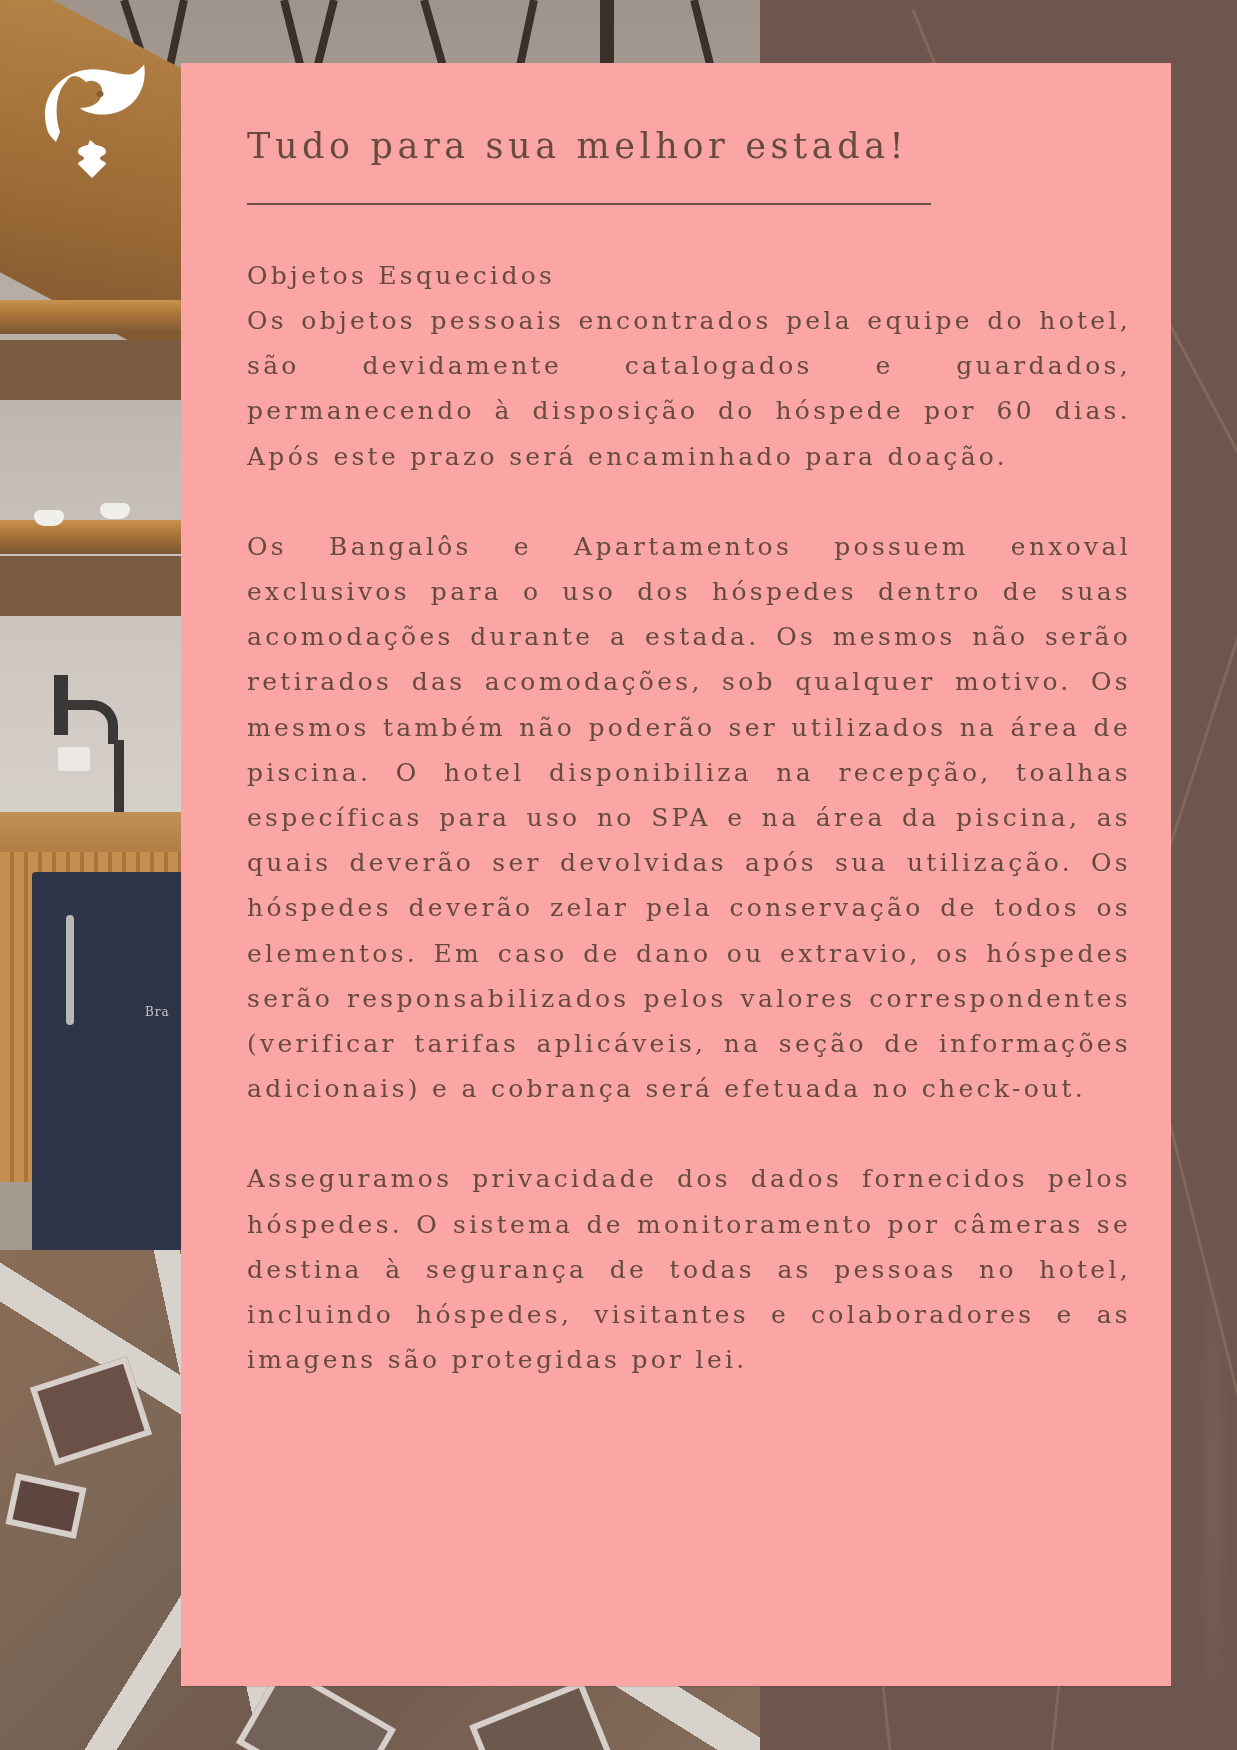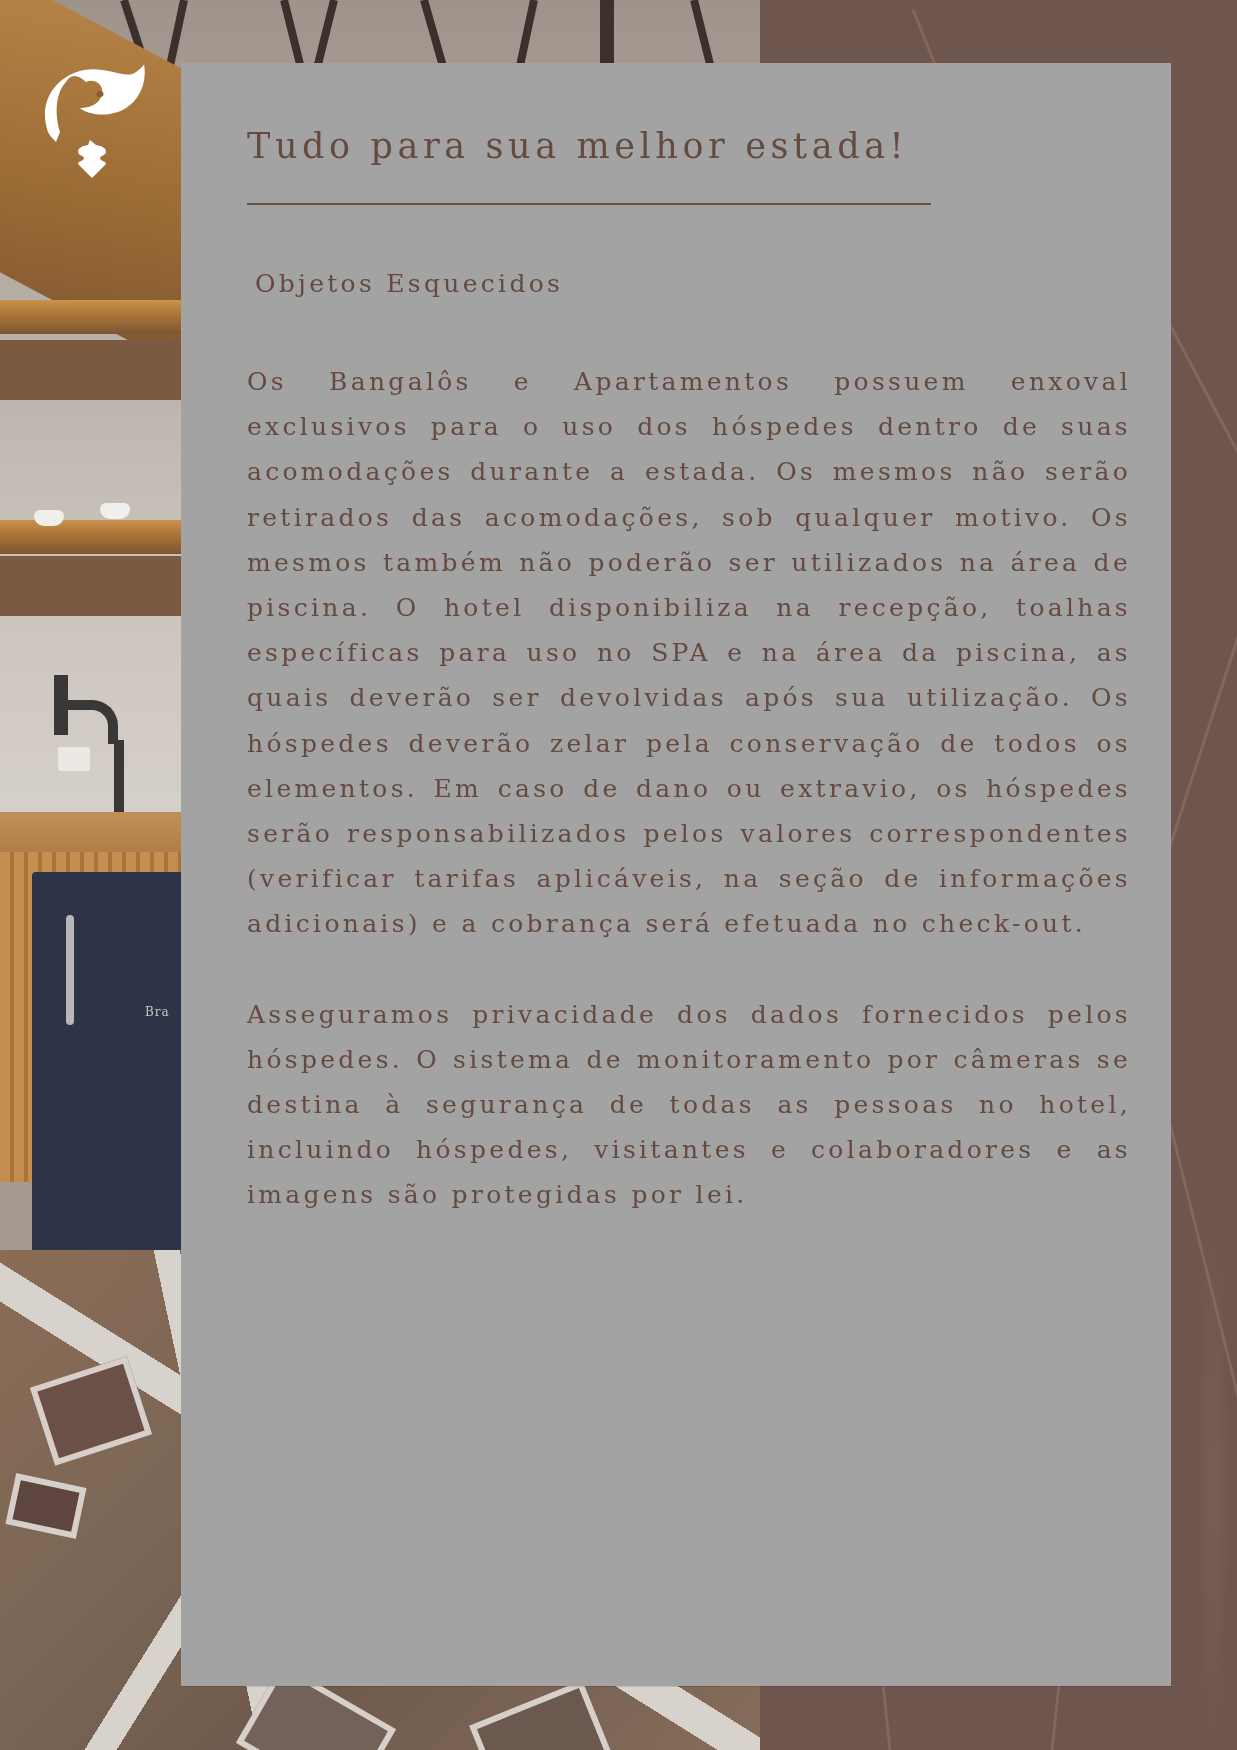--- a/index.html
+++ b/index.html
@@ -143,21 +143,21 @@
       position: absolute;
       left: 40px; top: 62px;
       width: 106px; height: 116px;
     }
 
     
     .card {
       position: absolute;
       left: 181px; top: 63px;
       width: 990px; height: 1623px;
-      background: #a3a3a3;
+      background: #fca5a5;
       box-shadow: 0 1px 0 rgba(0,0,0,0.12);
     }
     .card-inner {
       position: absolute;
       left: 66px; top: 62px;
       width: 884px;
       color: #654a40;
     }
     .title {
       margin: 0;
@@ -174,21 +174,21 @@
       height: 2px;
       background: #6a4f45;
     }
     .section {
       margin-top: 0;
     }
     .section-heading {
       font-size: 25px;
       letter-spacing: 3.3px;
       line-height: 45px;
-      margin: 8px;
+      margin: 0;
       font-weight: normal;
     }
     .section-body {
       margin: 0;
       font-size: 25px;
       letter-spacing: 3.3px;
       line-height: 45.2px;
       text-align: justify;
     }
     .gap {
@@ -254,20 +254,21 @@
 
 <div class="card">
   <div class="card-inner">
     <h1 class="title">Tudo para sua melhor estada!</h1>
     <div class="divider"></div>
 
     <div style="height:48px;"></div>
 
     <div class="section">
       <h2 class="section-heading">Objetos Esquecidos</h2>
+      <p class="section-body">Os objetos pessoais encontrados pela equipe do hotel, são devidamente catalogados e guardados, permanecendo à disposição do hóspede por 60 dias. Após este prazo será encaminhado para doação.</p>
     </div>
 
     <div class="gap"></div>
 
     <div class="section">
       <p class="section-body">Os Bangalôs e Apartamentos possuem enxoval exclusivos para o uso dos hóspedes dentro de suas acomodações durante a estada. Os mesmos não serão retirados das acomodações, sob qualquer motivo. Os mesmos também não poderão ser utilizados na área de piscina. O hotel disponibiliza na recepção, toalhas específicas para uso no SPA e na área da piscina, as quais deverão ser devolvidas após sua utilização. Os hóspedes deverão zelar pela conservação de todos os elementos. Em caso de dano ou extravio, os hóspedes serão responsabilizados pelos valores correspondentes (verificar tarifas aplicáveis, na seção de informações adicionais) e a cobrança será efetuada no check-out.</p>
     </div>
 
     <div class="gap"></div>
 

